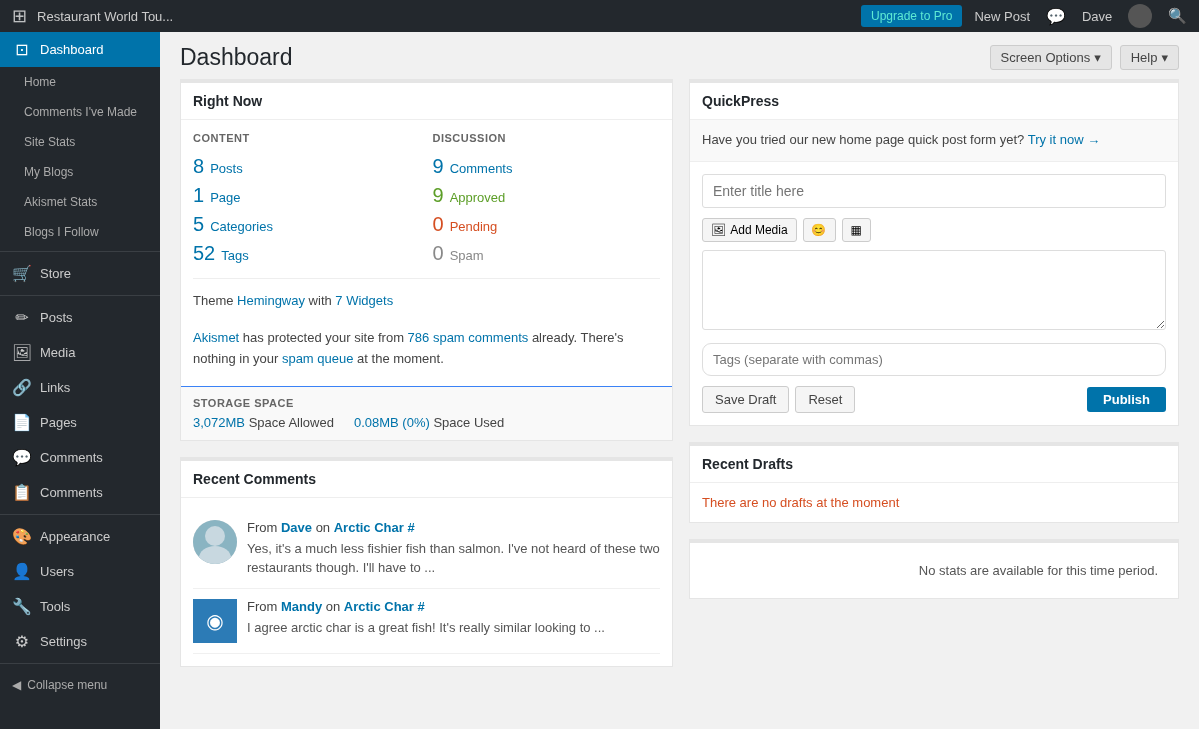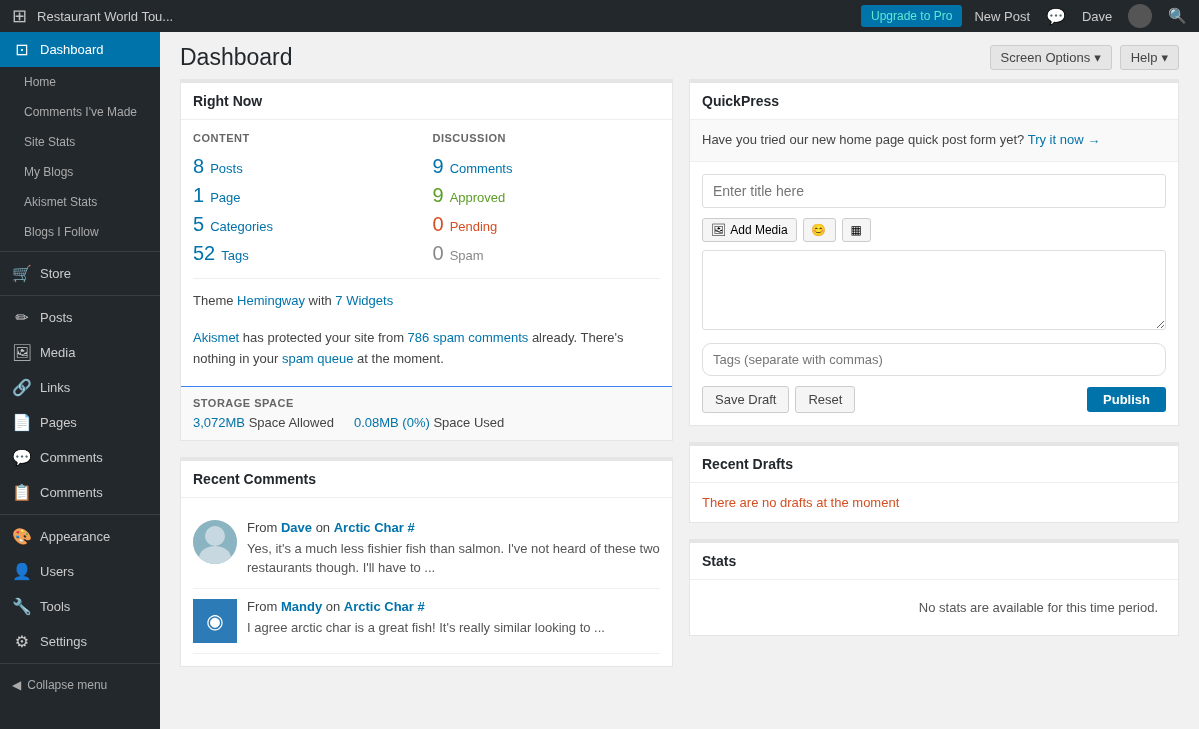--- a/index.html
+++ b/index.html
@@ -530,19 +530,18 @@
             </div>
           </div>
         </div>
 
         <div class="widget">
           <div class="widget-header">Recent Drafts</div>
           <div class="no-drafts">There are no drafts at the moment</div>
         </div>
 
         <div class="widget">
-          <div class="widget-header">Stats</div>
           <div class="no-stats">No stats are available for this time period.</div>
         </div>
       </div>
     </div>
   </div>
 </div>
 
 </body></html>

